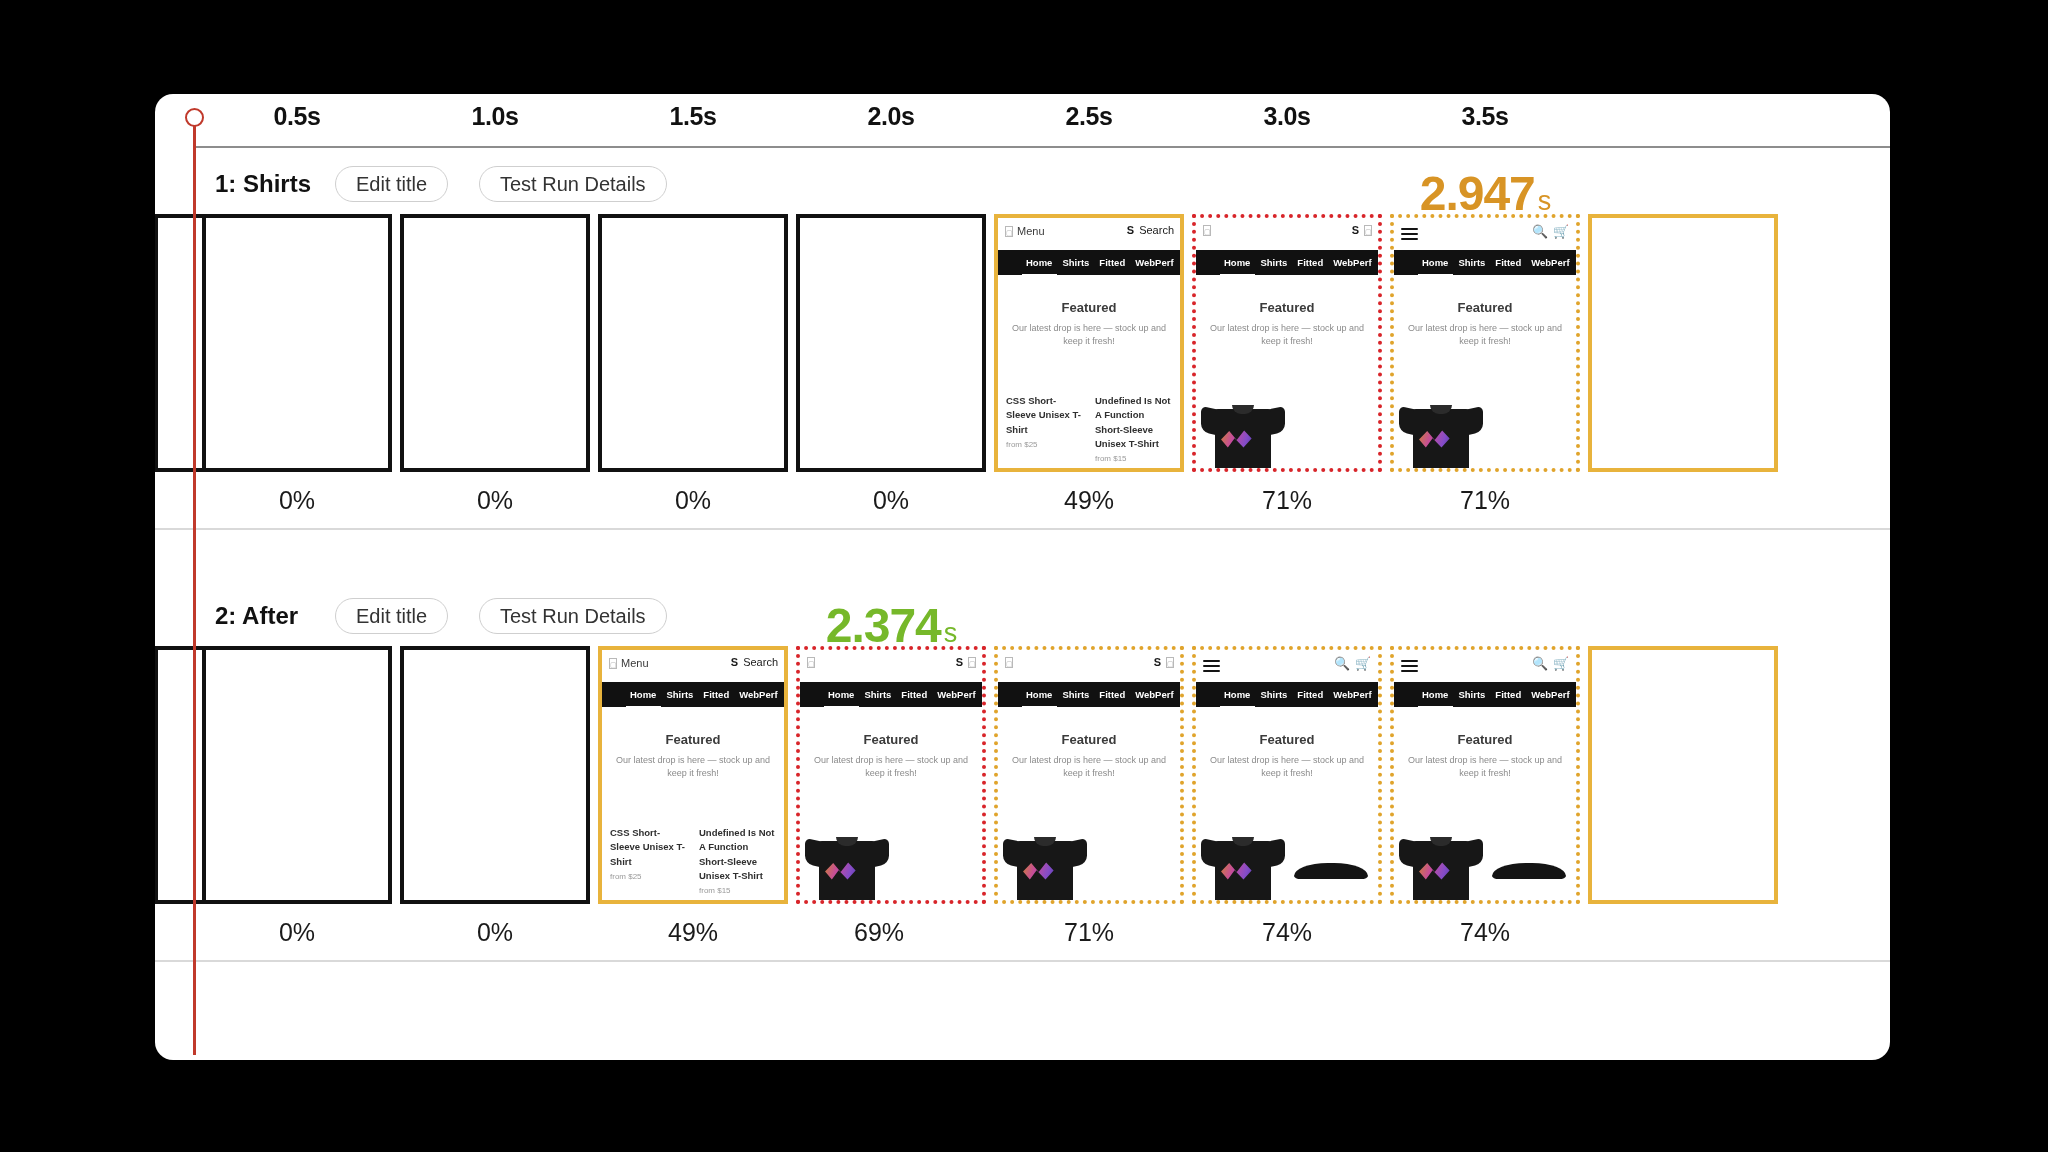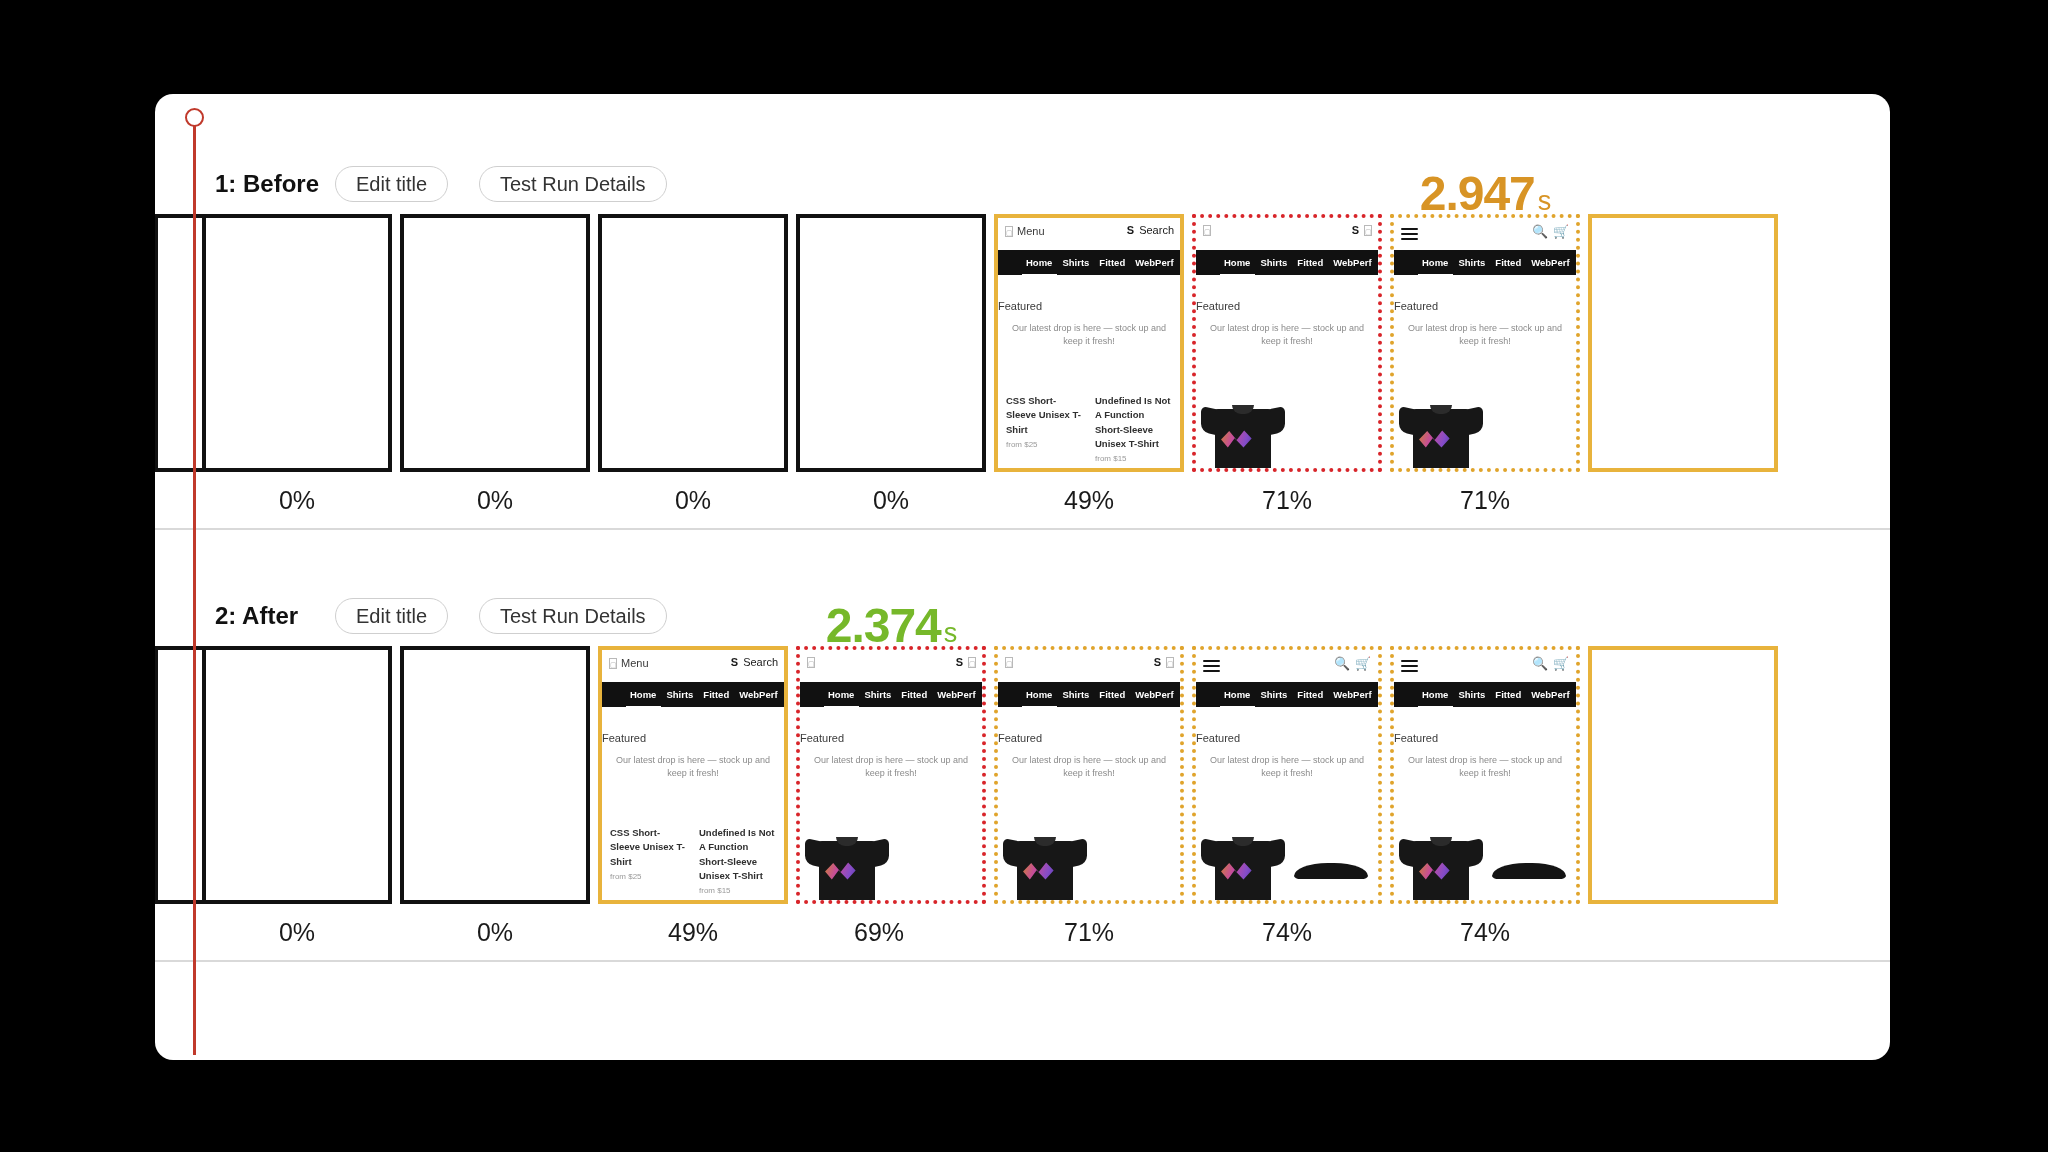--- a/index.html
+++ b/index.html
@@ -90,22 +90,22 @@
   .bm .nav {
     position: absolute; left: 0; right: 0; top: 32px; height: 25px;
     background: #111; color: #fff; display: flex; align-items: center;
     font-size: 9.5px; font-weight: bold; padding-left: 4px; gap: 10px; overflow: hidden;
   }
   .bm .nav span { white-space: nowrap; }
   .bm .nav span.dim { color: #6d6d6d; }
   .bm .nav .active { position: relative; margin-left: 24px; }
   .bm .nav .active::after { content:""; position:absolute; left:-4px; right:-5px; bottom:-8px; height:2px; background:#fff;}
   .bm .hero-title {
-    position: absolute; left: 0; right: 0; top: 82px; 
-    font-size: 11px; color: #3b3b3b; font-weight: 400;
+    position: absolute; left: 0; right: 0; top: 82px; text-align: center;
+    font-size: 13px; color: #3b3b3b; font-weight: 700;
   }
   .bm .hero-sub {
     position: absolute; left: 12px; right: 12px; top: 104px; text-align: center;
     font-size: 9px; color: #8b8b8b; line-height: 1.45;
   }
   .bm .products { position: absolute; left: 8px; right: 8px; top: 176px; display: flex; gap: 12px; }
   .bm .products .p { flex: 1; font-size: 9.5px; color: #2f2f2f; line-height: 1.5; font-weight: 600; }
   .bm .products .p .price { display:block; font-size: 8px; color:#9a9a9a; font-weight: 400; margin-top: 2px;}
   .bm .shirts { position: absolute; left: 0; right: 0; top: 150px; height: 105px; display:flex; gap:6px; padding: 0 6px;}
   .bm .shirtcell { flex: 1; position: relative; }
@@ -131,30 +131,40 @@
     transform: translateX(-50%); white-space: nowrap;
   }
   .divider { position:absolute; left:0; width:1735px; height:1.5px; background:#d9d9d9; }
 </style>
 </head>
 <body>
 
 <div id="root">
   <div class="card">
 
+    <div class="axis" id="axis">
+        <div class="tick" style="left: 142px;">0.5s</div>
+        <div class="tick" style="left: 340px;">1.0s</div>
+        <div class="tick" style="left: 538px;">1.5s</div>
+        <div class="tick" style="left: 736px;">2.0s</div>
+        <div class="tick" style="left: 934px;">2.5s</div>
+        <div class="tick" style="left: 1132px;">3.0s</div>
+        <div class="tick" style="left: 1330px;">3.5s</div>
+        <div class="rule" style="width: 1696px;"></div>
+      </div>
 
     <div class="playhead">
       <div class="knob"></div>
       <div class="stem"></div>
     </div>
 
     <div id="rows">
         <div class="row" style="top: 62px;">
           <div class="rowhead">
-            <div class="row-title">1: Before</div>
+            <div class="row-title">1: Shirts</div>
             <div class="pill edit">Edit title</div>
             <div class="pill details">Test Run Details</div>
             <div class="bigtime" style="color: rgb(216, 148, 37); left: 1330px;"><span>2.947</span><span class="unit">s</span></div>
           </div>
           <div class="strip">
             <div class="frame b-solid-black" style="left: -1px;"></div>
             <div class="frame b-solid-black" style="left: 47px;"></div>
             <div class="frame b-solid-black" style="left: 245px;"></div>
             <div class="frame b-solid-black" style="left: 443px;"></div>
             <div class="frame b-solid-black" style="left: 641px;"></div>

